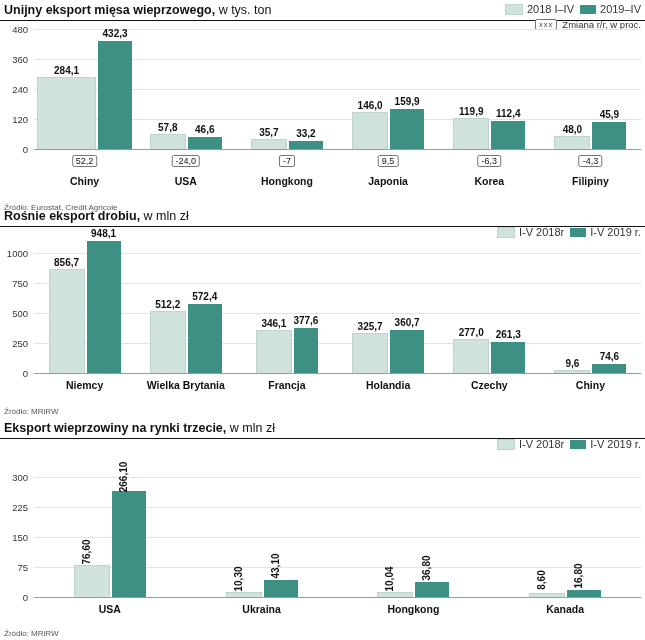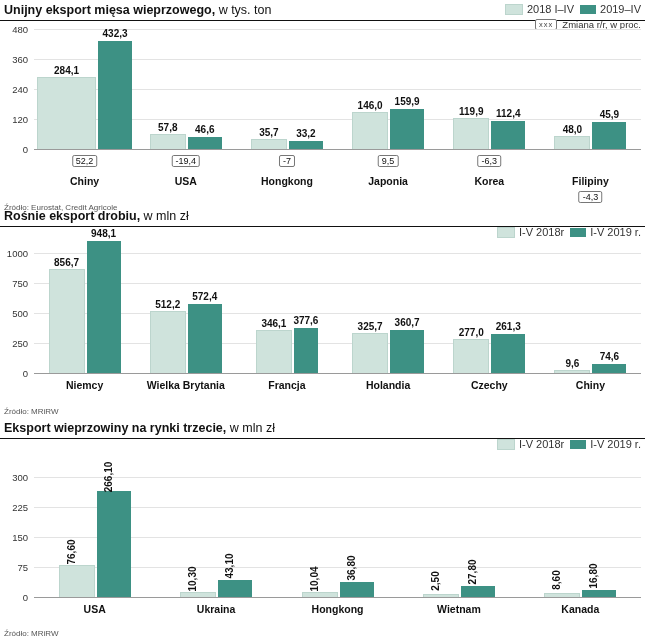--- a/index.html
+++ b/index.html
@@ -124,21 +124,21 @@
 
       <div class="group">
         <div class="bars">
           <div class="bar light" style="width:34px;height:14px;">
             <span class="val">57,8</span>
           </div>
           <div class="bar dark" style="width:34px;height:12px;">
             <span class="val">46,6</span>
           </div>
         </div>
-        <div class="chg" style="top:126px;">-19,4</div>
+        <div class="chg" style="top:126px;">-24,0</div>
         <div class="cat" style="top:146px;">USA</div>
       </div>
 
       <div class="group">
         <div class="bars">
           <div class="bar light" style="width:34px;height:9px;text-align:center;">
             <span class="val">35,7</span>
           </div>
           <div class="bar dark" style="width:34px;height:8px;">
             <span class="val">33,2</span>
@@ -176,21 +176,21 @@
 
       <div class="group">
         <div class="bars">
           <div class="bar light" style="width:34px;height:12px;">
             <span class="val">48,0</span>
           </div>
           <div class="bar dark" style="width:34px;height:27px;">
             <span class="val">45,9</span>
           </div>
         </div>
-        <div class="chg" style="top:126px;margin-top:36px;">-4,3</div>
+        <div class="chg" style="top:126px;">-4,3</div>
         <div class="cat" style="top:146px;">Filipiny</div>
       </div>
     </div>
   </div>
 
   <div class="source" style="margin-top:52px;">Źródło: Eurostat, Credit Agricole</div>
 </div>
 
 <div class="panel" style="height:212px;">
   <div class="panel-title">
@@ -265,21 +265,21 @@
             <span class="val">360,7</span>
           </div>
         </div>
         <div class="cat" style="top:126px;">Holandia</div>
       </div>
       <div class="group">
         <div class="bars">
           <div class="bar light" style="width:34px;height:33px;">
             <span class="val">277,0</span>
           </div>
-          <div class="bar dark" style="width:34px;height:39px;">
+          <div class="bar dark" style="width:34px;height:31px;">
             <span class="val">261,3</span>
           </div>
         </div>
         <div class="cat" style="top:126px;">Czechy</div>
       </div>
       <div class="group">
         <div class="bars">
           <div class="bar light" style="width:34px;height:2px;">
             <span class="val">9,6</span>
           </div>
@@ -354,31 +354,20 @@
             <span class="val rot">10,04</span>
           </div>
           <div class="bar dark" style="width:34px;height:15px;">
             <span class="val rot">36,80</span>
           </div>
         </div>
         <div class="cat" style="top:126px;">Hongkong</div>
       </div>
       <div class="group">
         <div class="bars">
-          <div class="bar light" style="width:34px;height:2px;">
-            <span class="val rot">2,50</span>
-          </div>
-          <div class="bar dark" style="width:34px;height:11px;">
-            <span class="val rot">27,80</span>
-          </div>
-        </div>
-        <div class="cat" style="top:126px;">Wietnam</div>
-      </div>
-      <div class="group">
-        <div class="bars">
           <div class="bar light" style="width:34px;height:3px;">
             <span class="val rot">8,60</span>
           </div>
           <div class="bar dark" style="width:34px;height:7px;">
             <span class="val rot">16,80</span>
           </div>
         </div>
         <div class="cat" style="top:126px;">Kanada</div>
       </div>
     </div>

